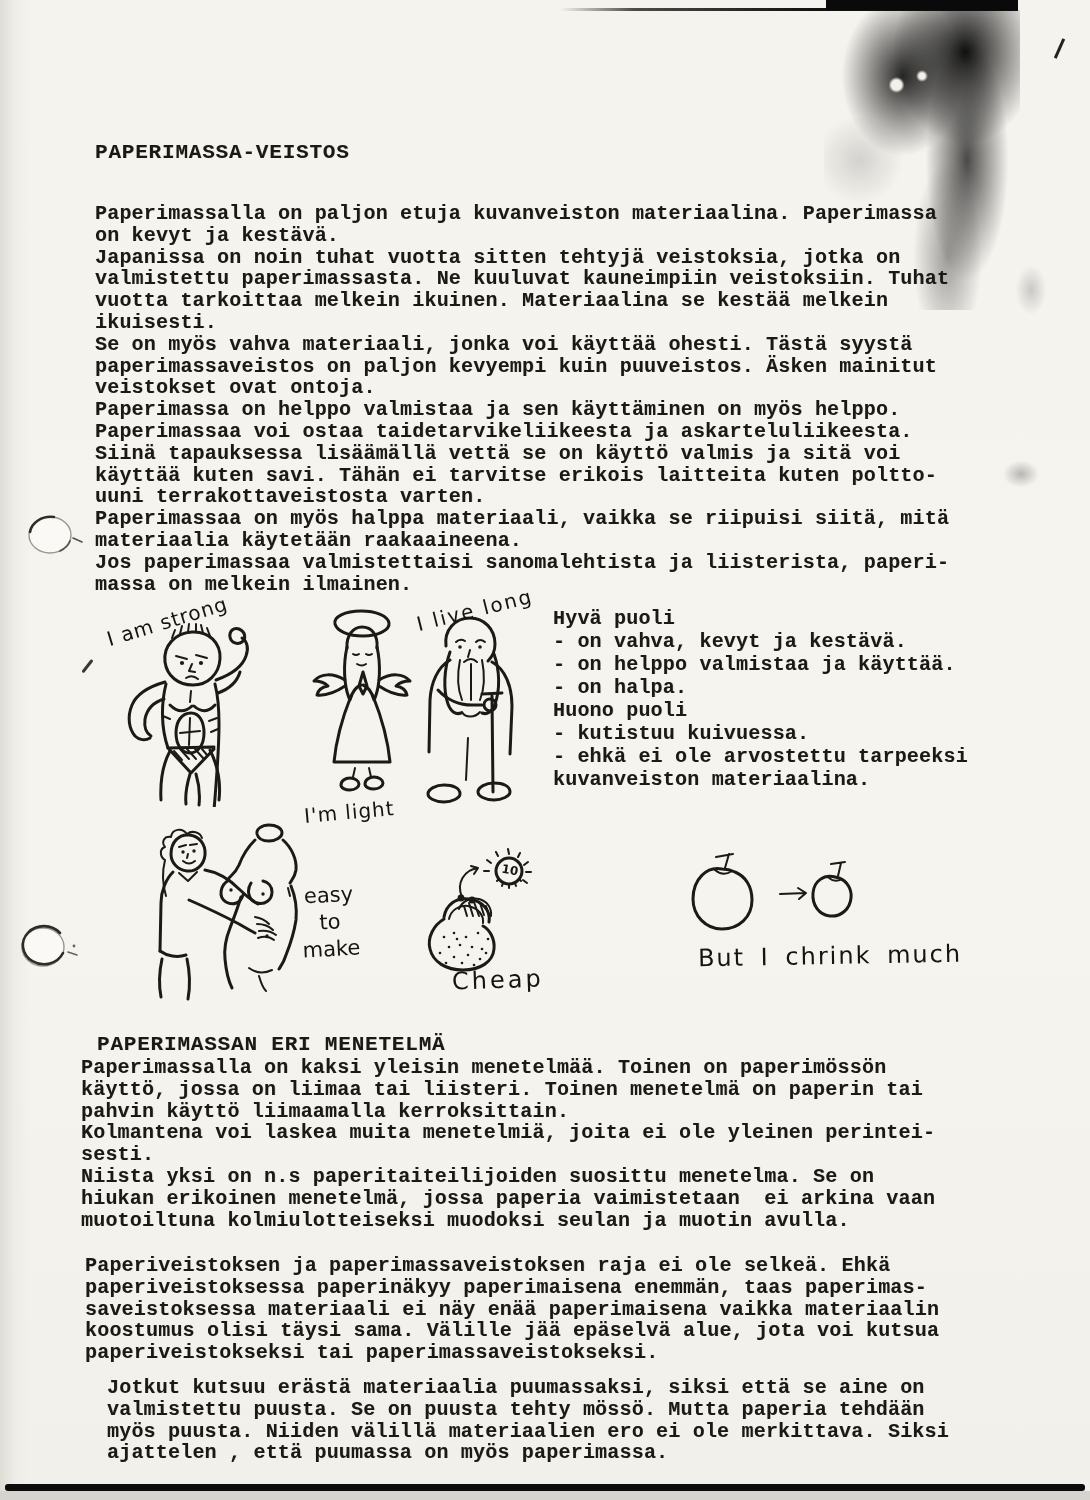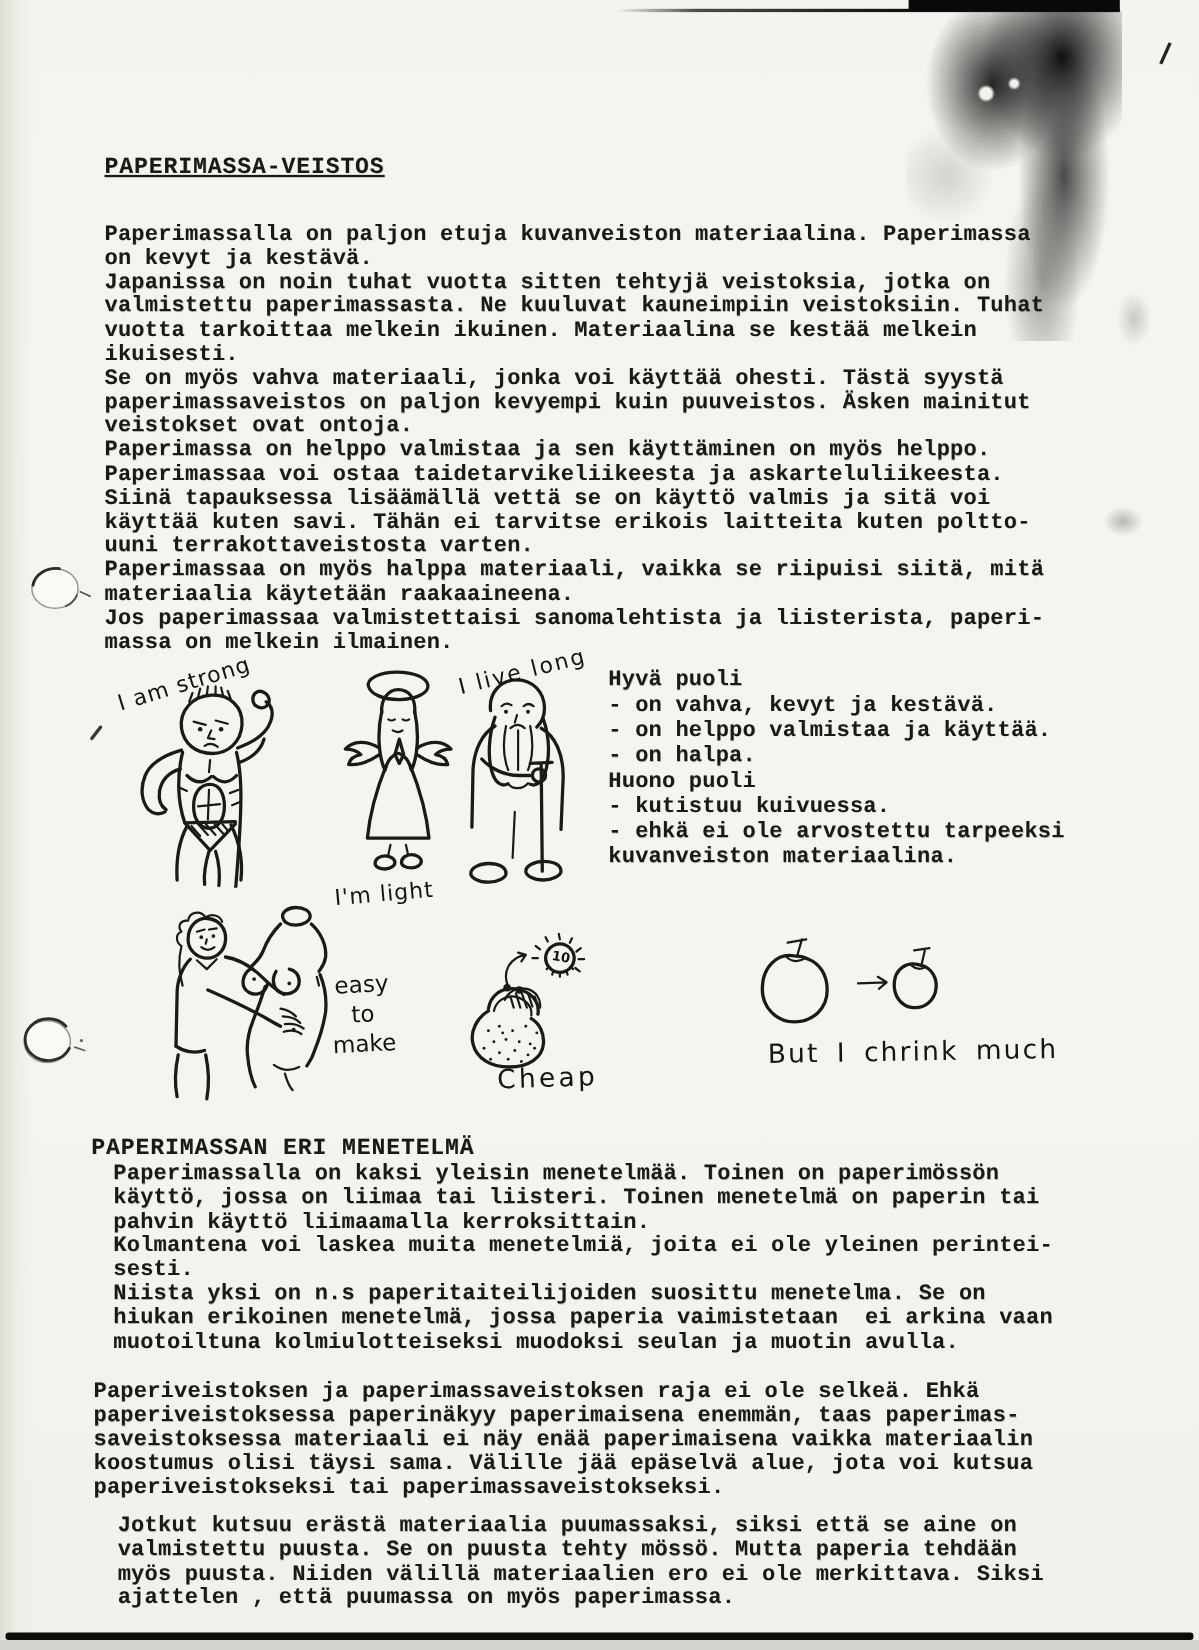--- a/index.html
+++ b/index.html
@@ -74,21 +74,21 @@
     <path d="M46 31 A21 18 0 0 1 36 41" fill="none" stroke="#55524c" stroke-width="1.8" stroke-linecap="round"></path>
     <path d="M49 28 l9 4" fill="none" stroke="#55524c" stroke-width="1.6" stroke-linecap="round"></path>
   </svg>
   <svg class="artifact" style="left:16px; top:920px;" width="70" height="56" viewBox="0 0 70 56">
     <ellipse cx="27" cy="27" rx="21" ry="19" fill="#faf9f5" stroke="#9b978f" stroke-width="1.4"></ellipse>
     <path d="M44 13 A21 19 0 1 0 47 33" fill="none" stroke="#2e2c28" stroke-width="2.6" stroke-linecap="round"></path>
     <path d="M52 32 l9 3" fill="none" stroke="#66635c" stroke-width="1.6" stroke-linecap="round"></path>
     <circle cx="58" cy="26" r="1.4" fill="#66635c"></circle>
   </svg>
 
-  <h1 class="typed doc-heading" style="left:95px; top:142px;text-decoration:underline;">PAPERIMASSA-VEISTOS</h1>
+  <h1 class="typed doc-heading" style="left:95px; top:142px;">PAPERIMASSA-VEISTOS</h1>
 
   <div class="typed" style="left:553px; top:607px; line-height:23px;">Hyvä puoli
 - on vahva, kevyt ja kestävä.
 - on helppo valmistaa ja käyttää.
 - on halpa.
 Huono puoli
 - kutistuu kuivuessa.
 - ehkä ei ole arvostettu tarpeeksi
 kuvanveiston materiaalina.</div>
 
@@ -104,23 +104,23 @@
 Paperimassa on helppo valmistaa ja sen käyttäminen on myös helppo.
 Paperimassaa voi ostaa taidetarvikeliikeesta ja askarteluliikeesta.
 Siinä tapauksessa lisäämällä vettä se on käyttö valmis ja sitä voi
 käyttää kuten savi. Tähän ei tarvitse erikois laitteita kuten poltto-
 uuni terrakottaveistosta varten.
 Paperimassaa on myös halppa materiaali, vaikka se riipuisi siitä, mitä
 materiaalia käytetään raakaaineena.
 Jos paperimassaa valmistettaisi sanomalehtista ja liisterista, paperi-
 massa on melkein ilmainen.</div>
 
-  <h2 class="typed doc-heading" style="left:83px; top:1034px;text-align:right;">PAPERIMASSAN ERI MENETELMÄ</h2>
-
-  <div class="typed" style="left:103px; top:1057px;">Paperimassalla on kaksi yleisin menetelmää. Toinen on paperimössön
+  <h2 class="typed doc-heading" style="left:97px; top:1034px;text-align:right;">PAPERIMASSAN ERI MENETELMÄ</h2>
+
+  <div class="typed" style="left:81px; top:1057px;">Paperimassalla on kaksi yleisin menetelmää. Toinen on paperimössön
 käyttö, jossa on liimaa tai liisteri. Toinen menetelmä on paperin tai
 pahvin käyttö liimaamalla kerroksittain.
 Kolmantena voi laskea muita menetelmiä, joita ei ole yleinen perintei-
 sesti.
 Niista yksi on n.s paperitaiteilijoiden suosittu menetelma. Se on
 hiukan erikoinen menetelmä, jossa paperia vaimistetaan  ei arkina vaan
 muotoiltuna kolmiulotteiseksi muodoksi seulan ja muotin avulla.</div>
 
   <div class="typed" style="left:85px; top:1255px;">Paperiveistoksen ja paperimassaveistoksen raja ei ole selkeä. Ehkä
 paperiveistoksessa paperinäkyy paperimaisena enemmän, taas paperimas-

